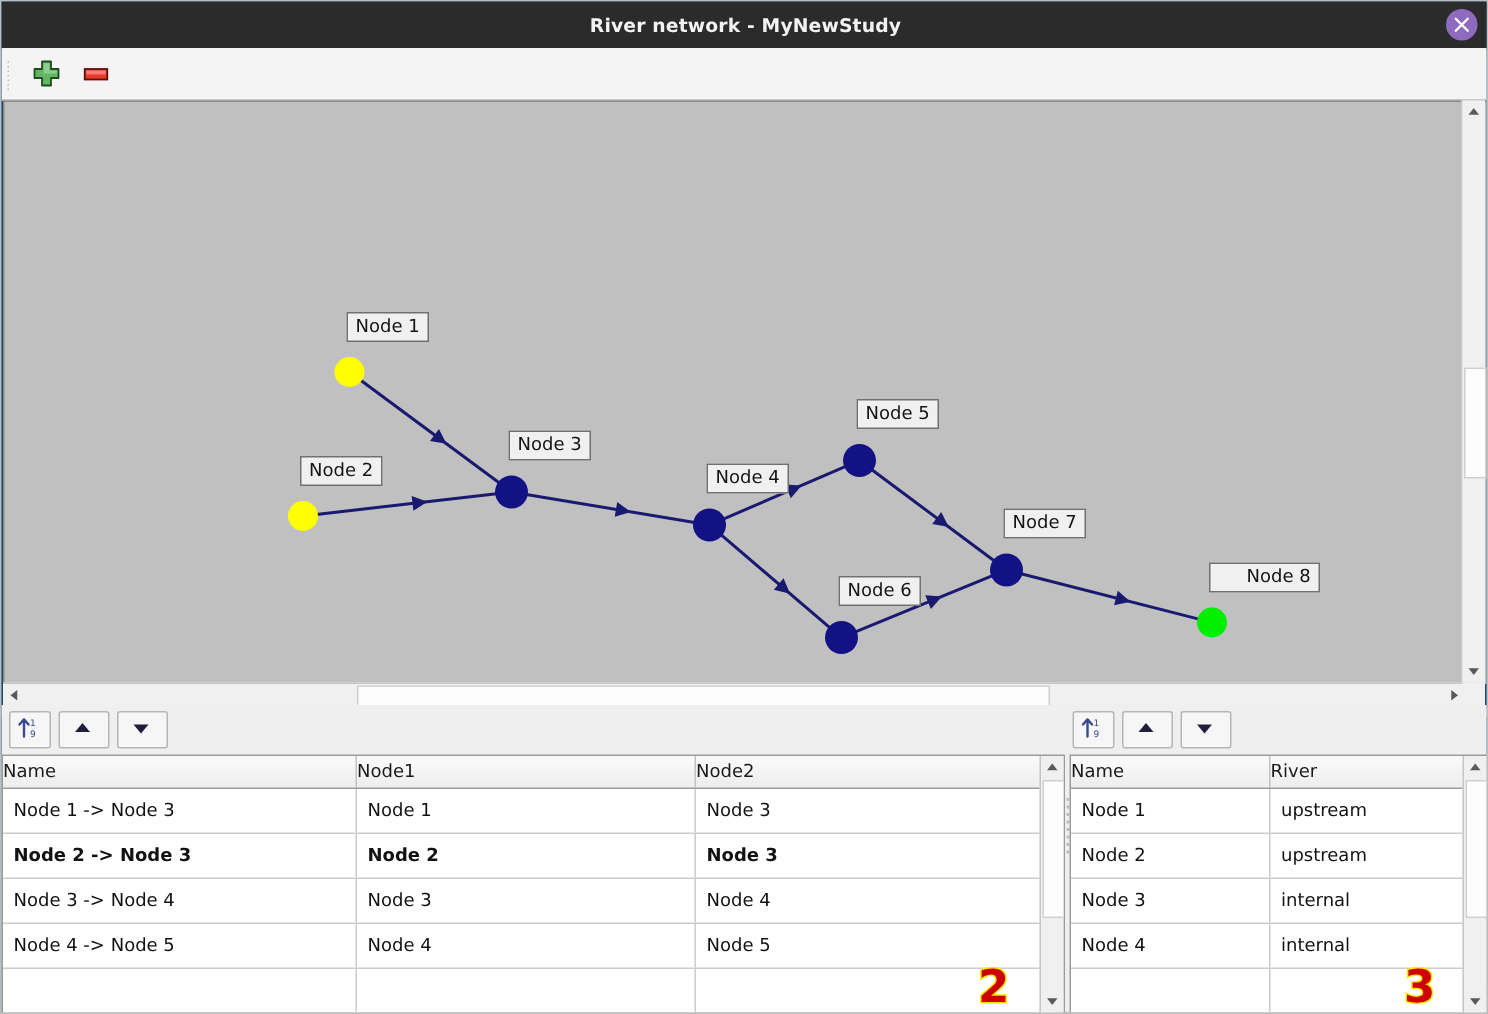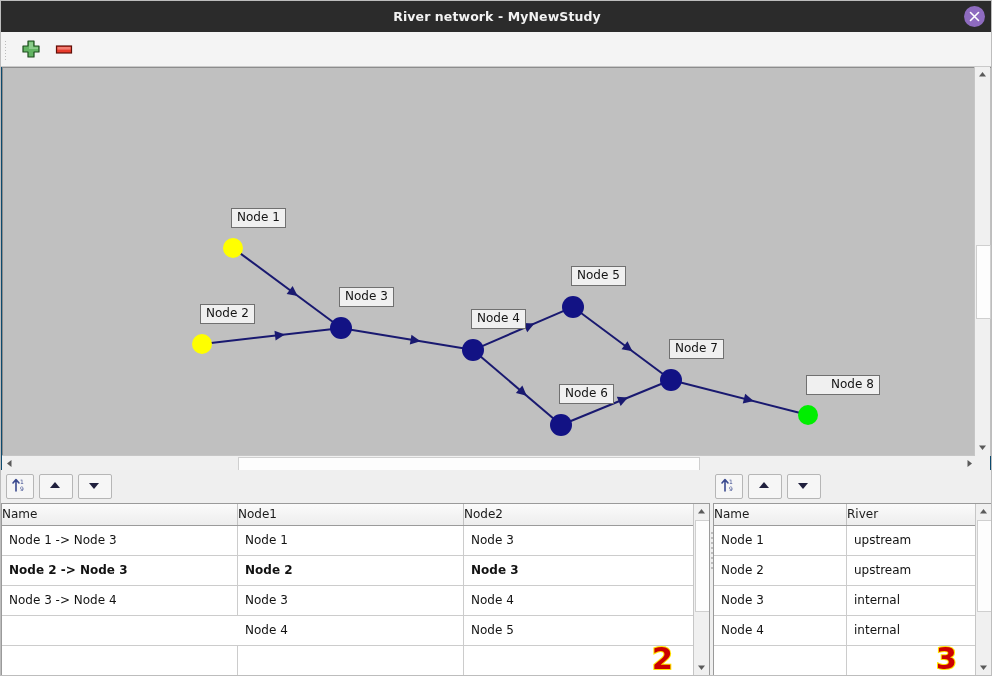--- a/index.html
+++ b/index.html
@@ -413,20 +413,21 @@
           <div class="hdr" style="left: 0px; width: 236px;">Name</div>
           <div class="hdr" style="left: 236px; width: 226px;">Node1</div>
           <div class="hdr" style="left: 462px; width: 231px;">Node2</div>
         </div>
         <div class="row" style="top: 142px; left: 0px; width: 693px; height: 30px;">
           <div class="cell" style="left: 0px; width: 236px; height: 29px;"></div>
           <div class="cell" style="left: 236px; width: 226px; height: 29px;"></div>
           <div class="cell" style="left: 462px; width: 231px; height: 29px;"></div>
         </div>
         <div class="row" style="top: 112px; left: 0px; width: 693px; height: 30px;">
+          <div class="cell" style="left: 0px; width: 236px; height: 29px; line-height: 29px;">Node 4 -&gt; Node 5</div>
           <div class="cell" style="left: 236px; width: 226px; height: 29px; line-height: 29px;">Node 4</div>
           <div class="cell" style="left: 462px; width: 231px; height: 29px; line-height: 29px;">Node 5</div>
         </div>
         <div class="row" style="top: 82px; left: 0px; width: 693px; height: 30px;">
           <div class="cell" style="left: 0px; width: 236px; height: 29px; line-height: 29px;">Node 3 -&gt; Node 4</div>
           <div class="cell" style="left: 236px; width: 226px; height: 29px; line-height: 29px;">Node 3</div>
           <div class="cell" style="left: 462px; width: 231px; height: 29px; line-height: 29px;">Node 4</div>
         </div>
         <div class="row" style="top: 52px; left: 0px; width: 693px; height: 30px; font-weight: bold;">
           <div class="cell" style="left: 0px; width: 236px; height: 29px; line-height: 29px;">Node 2 -&gt; Node 3</div>

